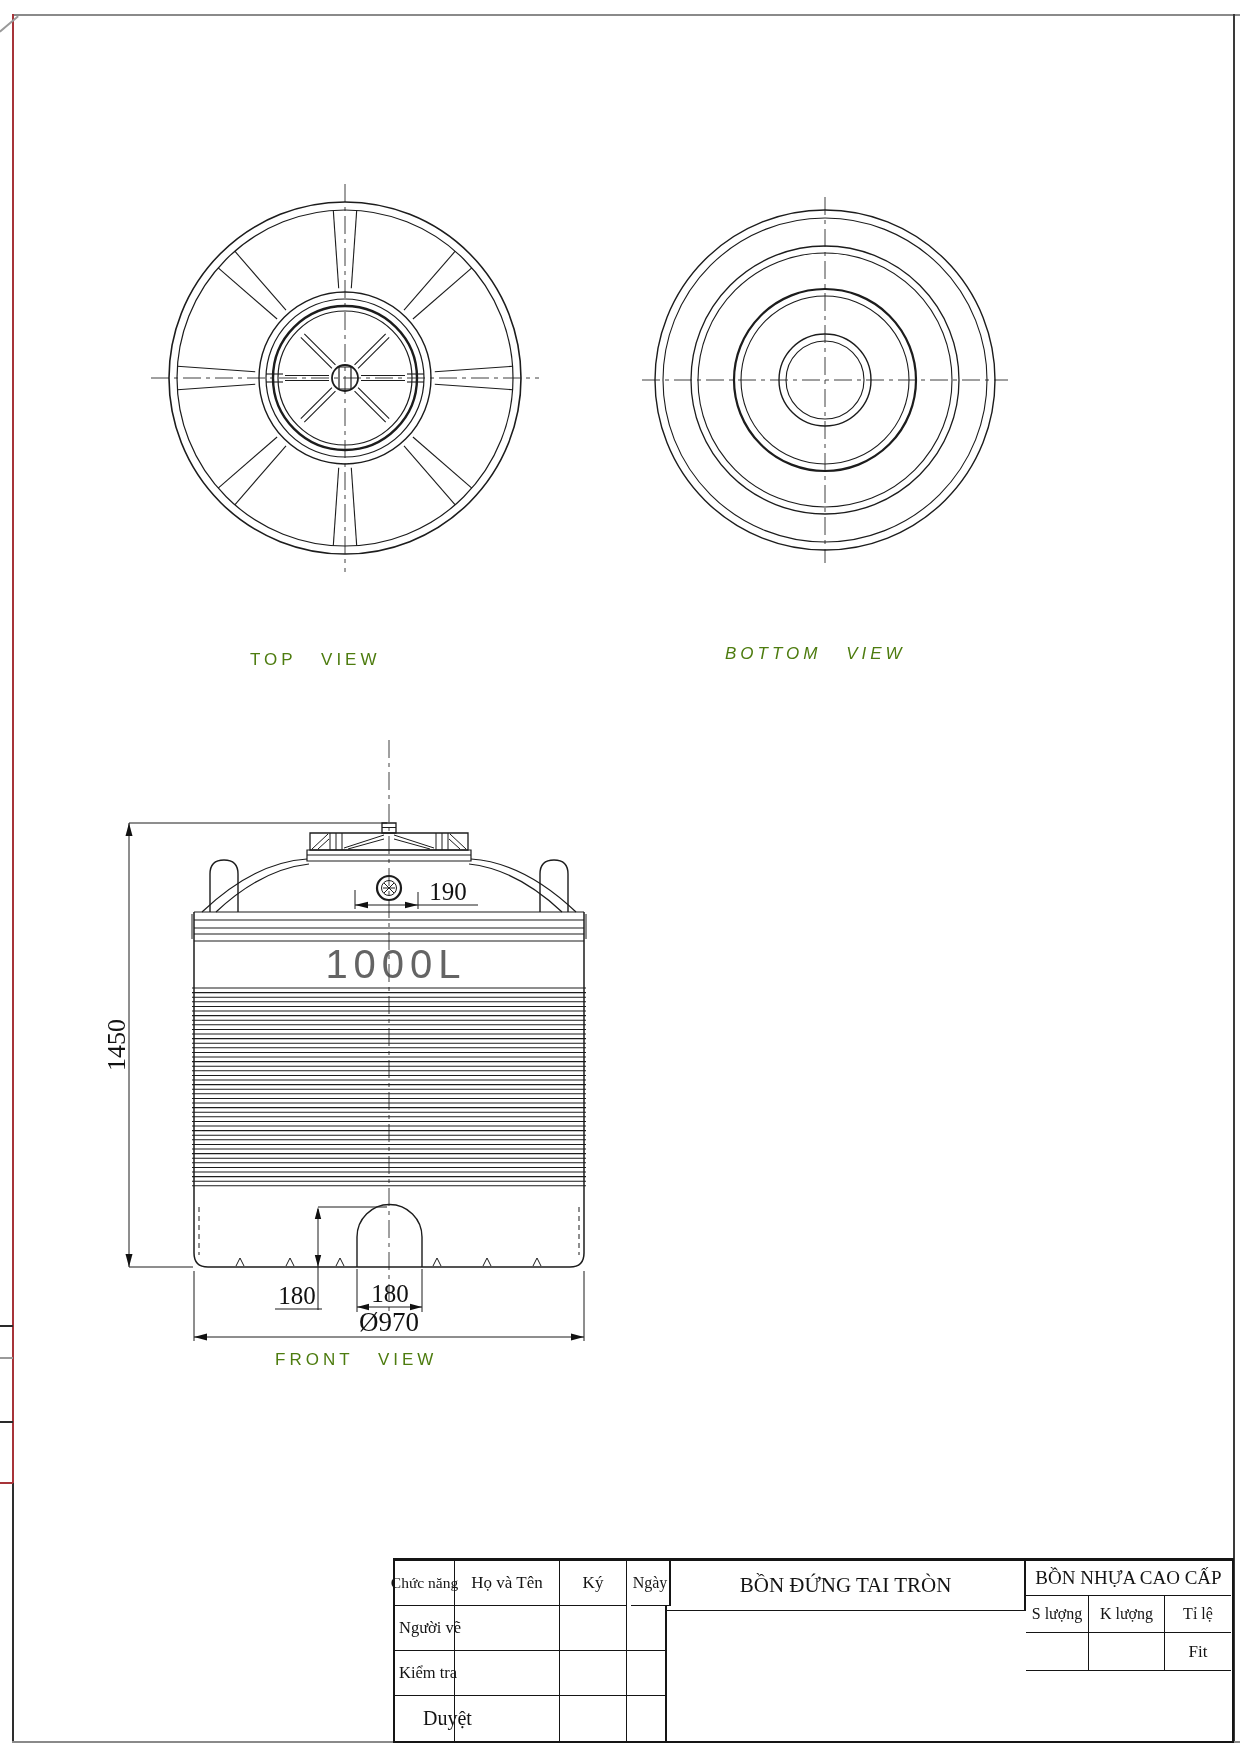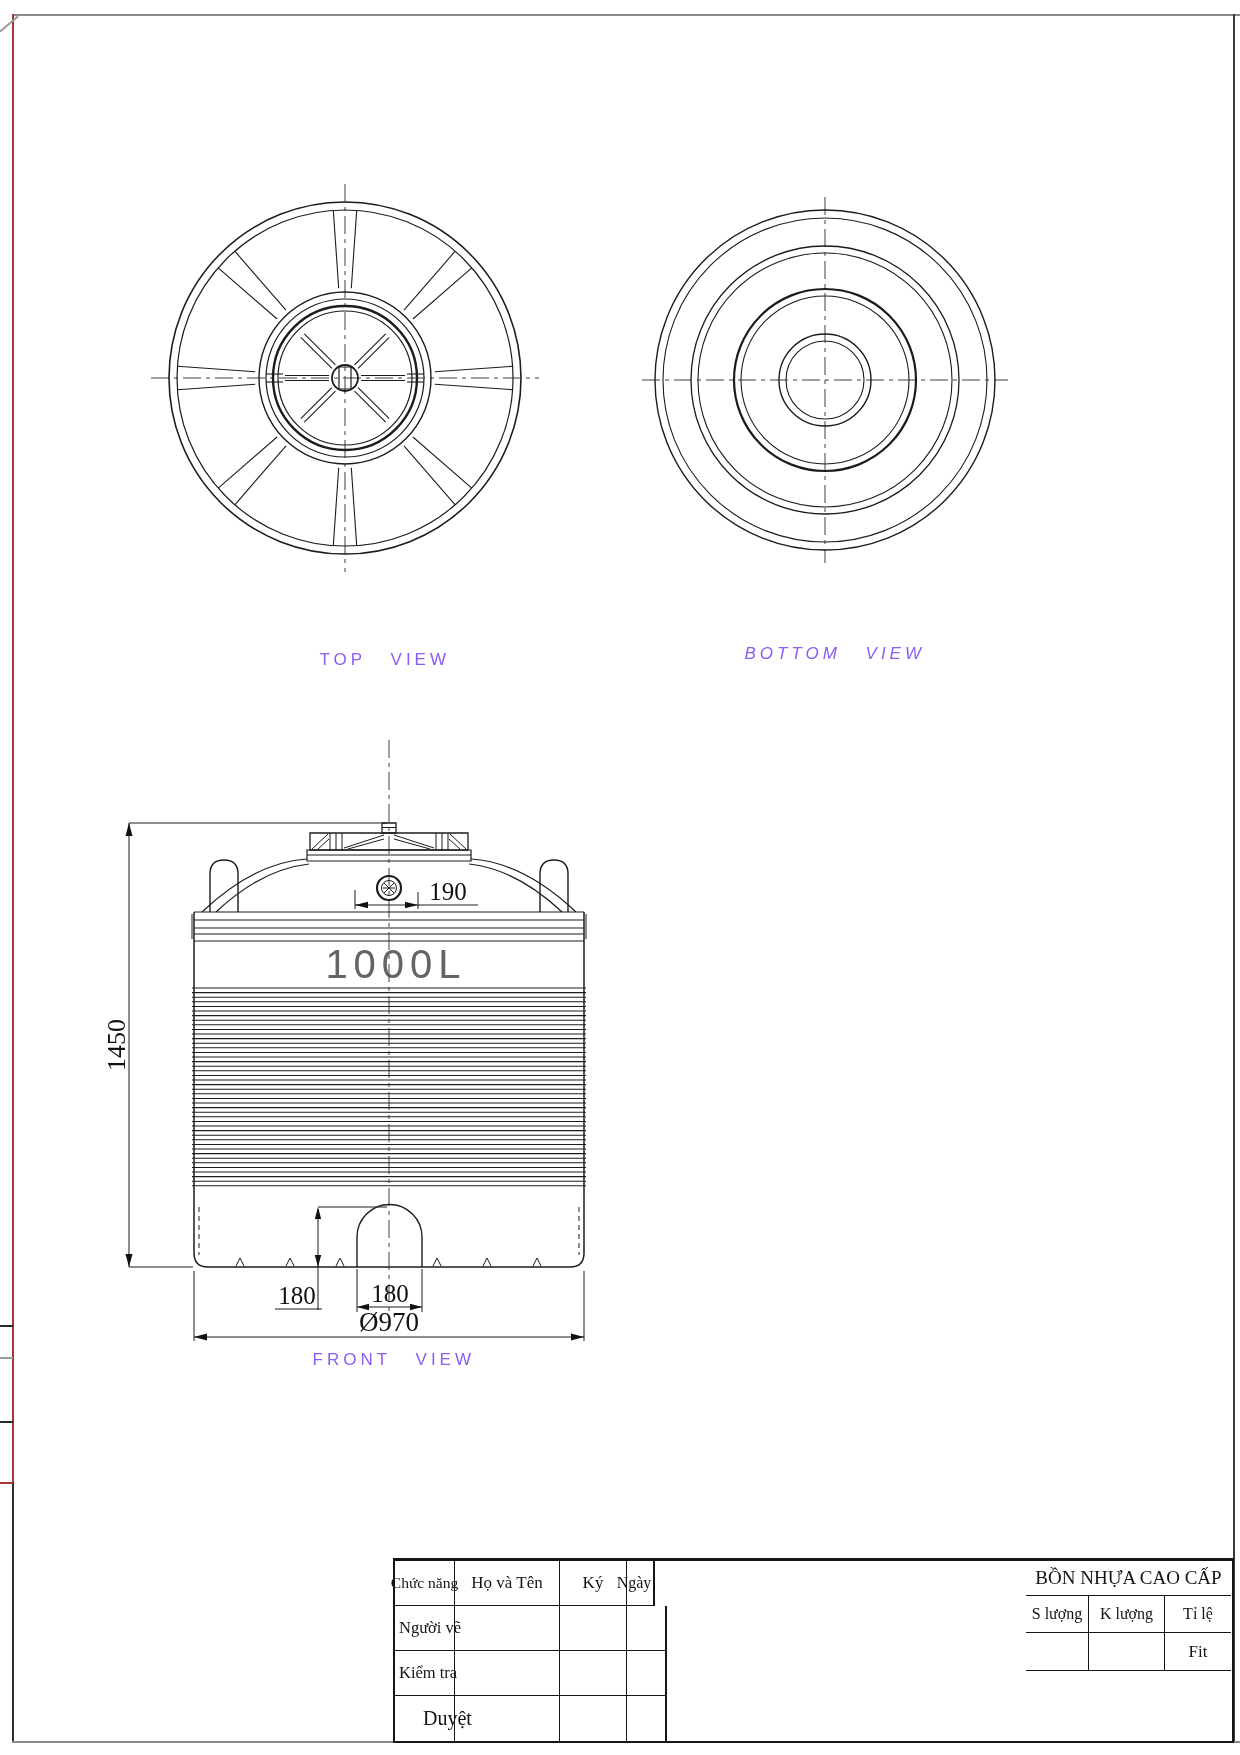--- a/index.html
+++ b/index.html
@@ -1,20 +1,20 @@
 <!DOCTYPE html>
 <html><head>
 <meta charset="utf-8">
 <style>
   html,body{margin:0;padding:0;background:#ffffff;}
   #sheet{position:relative;width:1240px;height:1755px;background:#ffffff;overflow:hidden;
          font-family:"Liberation Serif",serif;}
   .absline{position:absolute;}
   .viewlabel{position:absolute;font-family:"Liberation Sans",sans-serif;font-size:17px;
-             letter-spacing:4px;word-spacing:16px;color:#8b5cf6;text-align:right;white-space:nowrap;}
+             letter-spacing:4px;word-spacing:16px;color:#4d7c0f;text-align:left;white-space:nowrap;}
   svg{position:absolute;overflow:visible;}
   svg line,svg path,svg circle,svg rect{vector-effect:non-scaling-stroke;}
   
   #titleblock{position:absolute;left:393px;top:1558px;width:841px;height:185px;
               border:2px solid #151515;border-top-width:3px;box-sizing:border-box;background:#fff;}
   .tb-cell{position:absolute;box-sizing:border-box;border:0 solid #151515;display:flex;
            align-items:center;justify-content:center;font-family:"Liberation Serif",serif;
            color:#141414;white-space:nowrap;overflow:visible;}
   .tb-left{justify-content:flex-start;padding-left:4px;}
 </style>
@@ -242,37 +242,38 @@
       <text x="299" y="611" text-anchor="middle" font-size="27" fill="#111" stroke="none" font-family="Liberation Serif, serif">Ø970</text>
     </g>
   </svg>
   <div class="viewlabel" style="left:275px;top:1350px;width:200px;">FRONT VIEW</div>
 
   <div id="titleblock">
 
     <div class="tb-cell" style="left:0;top:0;width:60px;height:45px;border-right-width:1.5px;border-bottom-width:1.5px;font-size:15.5px;">Chức năng</div>
     <div class="tb-cell" style="left:60px;top:0;width:105px;height:45px;border-right-width:1.5px;border-bottom-width:1.5px;font-size:17px;">Họ và Tên</div>
     <div class="tb-cell" style="left:165px;top:0;width:67px;height:45px;border-right-width:1.5px;border-bottom-width:1.5px;font-size:17px;">Ký</div>
-    <div class="tb-cell" style="left:220px;top:0;width:40px;height:45px;border-right-width:2px;border-bottom-width:1.5px;font-size:16px;">Ngày</div>
+    <div class="tb-cell" style="left:236px;top:0;width:40px;height:45px;border-right-width:2px;border-bottom-width:1.5px;font-size:16px;">Ngày</div>
 
     <div class="tb-cell tb-left" style="left:0;top:45px;width:60px;height:45px;border-right-width:1.5px;border-bottom-width:1.5px;font-size:16.5px;">Người vẽ</div>
     <div class="tb-cell" style="left:60px;top:45px;width:105px;height:45px;border-right-width:1.5px;border-bottom-width:1.5px;"></div>
     <div class="tb-cell" style="left:165px;top:45px;width:67px;height:45px;border-right-width:1.5px;border-bottom-width:1.5px;"></div>
     <div class="tb-cell" style="left:232px;top:45px;width:40px;height:45px;border-right-width:2px;border-bottom-width:1.5px;"></div>
 
     <div class="tb-cell tb-left" style="left:0;top:90px;width:60px;height:45px;border-right-width:1.5px;border-bottom-width:1.5px;font-size:16.5px;">Kiểm tra</div>
     <div class="tb-cell" style="left:60px;top:90px;width:105px;height:45px;border-right-width:1.5px;border-bottom-width:1.5px;"></div>
     <div class="tb-cell" style="left:165px;top:90px;width:67px;height:45px;border-right-width:1.5px;border-bottom-width:1.5px;"></div>
     <div class="tb-cell" style="left:232px;top:90px;width:40px;height:45px;border-right-width:2px;border-bottom-width:1.5px;"></div>
 
     <div class="tb-cell tb-left" style="left:0;top:135px;width:60px;height:45px;border-right-width:1.5px;font-size:20px;padding-left:28px;">Duyệt</div>
     <div class="tb-cell" style="left:60px;top:135px;width:105px;height:45px;border-right-width:1.5px;"></div>
     <div class="tb-cell" style="left:165px;top:135px;width:67px;height:45px;border-right-width:1.5px;"></div>
     <div class="tb-cell" style="left:232px;top:135px;width:40px;height:45px;border-right-width:2px;"></div>
 
+    <div class="tb-cell" style="left:272px;top:0;width:359px;height:50px;border-right-width:2px;border-bottom-width:1.5px;font-size:21px;">BỒN ĐỨNG TAI TRÒN</div>
 
     <div class="tb-cell" style="left:631px;top:0;width:205px;height:35px;border-bottom-width:1.5px;font-size:19px;">BỒN NHỰA CAO CẤP</div>
     <div class="tb-cell" style="left:631px;top:35px;width:63px;height:37px;border-right-width:1.5px;border-bottom-width:1.5px;font-size:16px;">S lượng</div>
     <div class="tb-cell" style="left:694px;top:35px;width:76px;height:37px;border-right-width:1.5px;border-bottom-width:1.5px;font-size:16px;">K lượng</div>
     <div class="tb-cell" style="left:770px;top:35px;width:66px;height:37px;border-bottom-width:1.5px;font-size:16px;">Tỉ lệ</div>
     <div class="tb-cell" style="left:631px;top:72px;width:63px;height:38px;border-right-width:1.5px;border-bottom-width:1.5px;"></div>
     <div class="tb-cell" style="left:694px;top:72px;width:76px;height:38px;border-right-width:1.5px;border-bottom-width:1.5px;"></div>
     <div class="tb-cell" style="left:770px;top:72px;width:66px;height:38px;border-bottom-width:1.5px;font-size:17px;">Fit</div>
     <div class="tb-cell" style="left:631px;top:110px;width:205px;height:70px;"></div>
   </div>

